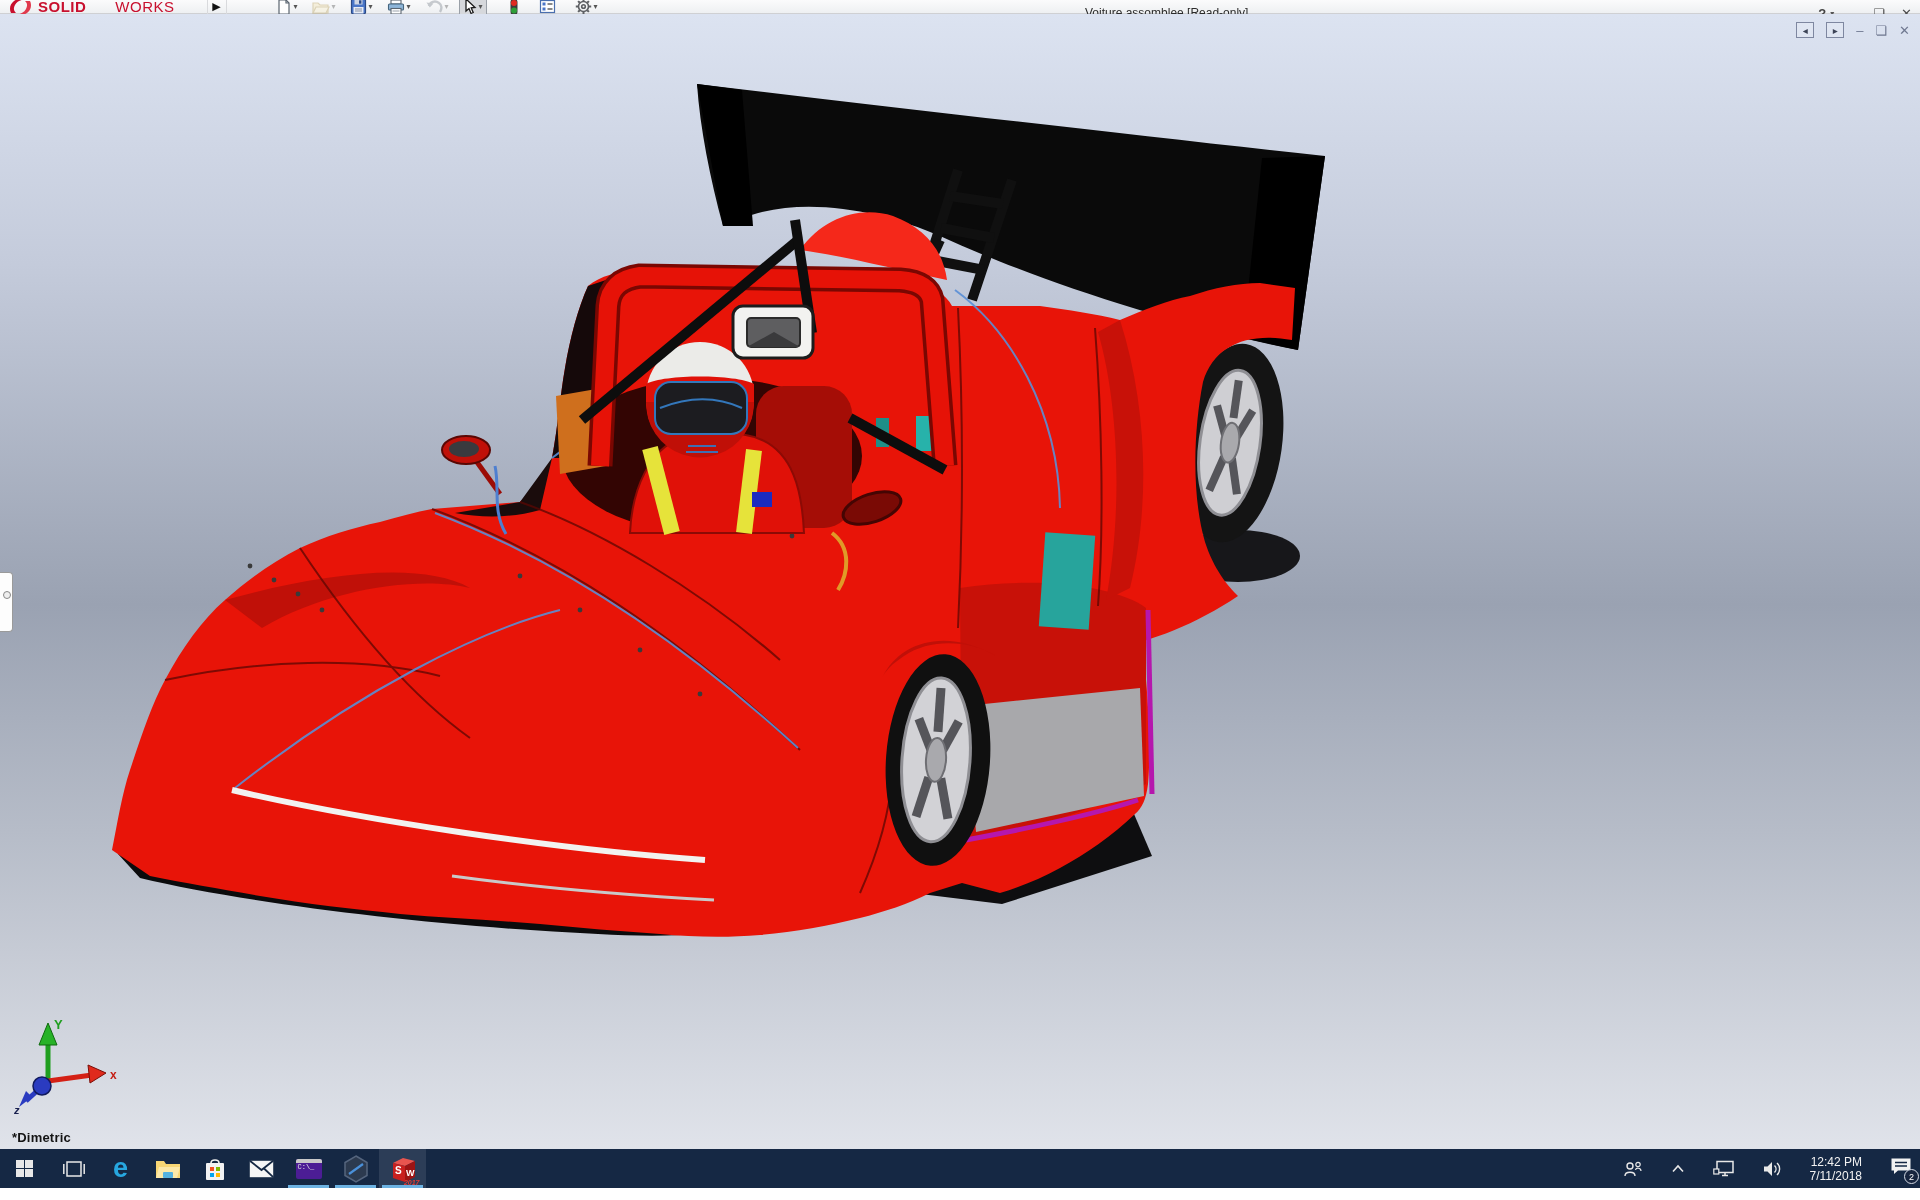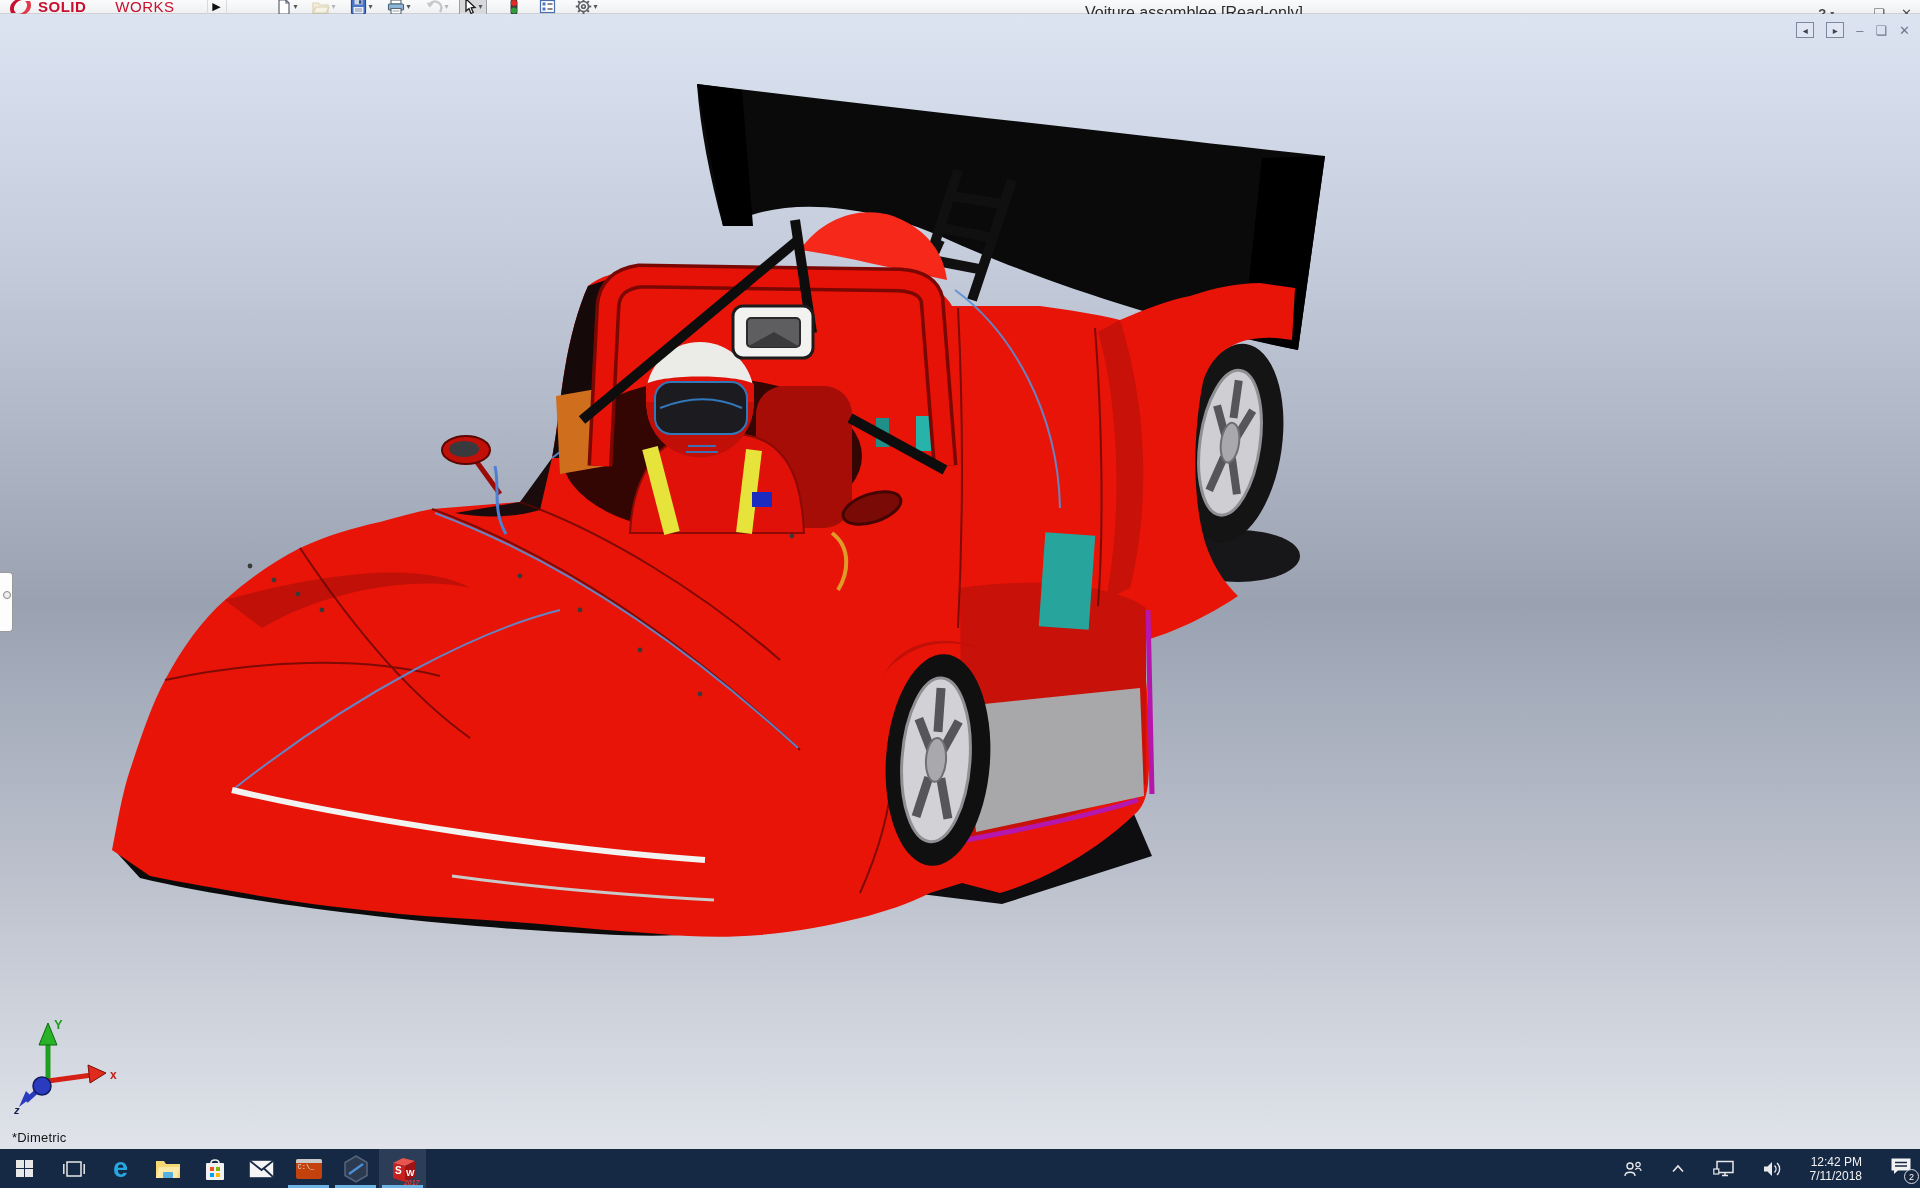--- a/index.html
+++ b/index.html
@@ -16,21 +16,21 @@
   .expand-btn { margin-left:22px; width:20px; height:22px; display:flex; align-items:center;
                 justify-content:center; font-size:11px; color:#111; cursor:pointer;
                 border-left:1px solid #d9dadd; border-right:1px solid #d9dadd; }
   .tb-tools { display:flex; align-items:center; margin-left:32px; height:100%; }
   .tb-btn { display:flex; align-items:center; height:22px; padding:0 3px; margin:0 3px;
             border:1px solid transparent; }
   .tb-btn .caret { font-size:8px; color:#555; margin-left:2px; }
   .tb-btn.disabled { opacity:.4; }
   .tb-btn.pressed { background:#d6d8dc; border:1px solid #9aa0a8; }
   .win-title { position:absolute; left:1085px; top:0; height:26px; line-height:26px;
-               font-size:16px; color:#2b2b2b; white-space:nowrap; }
+               font-size:12px; color:#2b2b2b; white-space:nowrap; }
   .win-ctrls { position:absolute; right:8px; top:0; height:26px; display:flex;
                align-items:center; gap:16px; }
   .win-ctrls .help { font-size:13px; color:#444; font-weight:bold; }
   .win-ctrls .caret { font-size:8px; color:#555; margin-left:-12px; }
   .win-ctrls span { cursor:pointer; }
   .glyph-min, .glyph-restore, .glyph-close { font-size:13px; color:#4a4a4a; }
 
   
   .viewport { position:relative; height:1135px;
       background:linear-gradient(180deg,#dce3f1 0%, #c4cbdb 22%, #9aa2b2 52%,
@@ -44,21 +44,21 @@
               background:rgba(255,255,255,.15); cursor:pointer; }
   .doc-glyph { font-size:13px; color:#6f7890; cursor:pointer; }
 
   .side-tab { position:absolute; left:0; top:558px; width:13px; height:60px;
               background:#fdfdfd; border:1px solid #9a9a9a; border-left:none;
               border-radius:0 4px 4px 0; cursor:pointer; }
   .side-tab::after { content:""; position:absolute; left:3px; top:18px; width:6px; height:6px;
               border:1px solid #888; border-radius:50%; background:#eee; }
 
   .triad { position:absolute; left:6px; bottom:34px; }
-  .orientation { position:absolute; left:12px; bottom:4px; font-size:13px; font-weight:400;
+  .orientation { position:absolute; left:12px; bottom:4px; font-size:13px; font-weight:700;
                  color:#141414; letter-spacing:.2px; }
 
   
   .taskbar { height:39px; background:#152844; display:flex; align-items:stretch; }
   .start { width:48px; display:flex; align-items:center; justify-content:center; cursor:pointer; }
   .search { width:346px; background:#f1f2f4; display:flex; align-items:center;
             padding:0 10px; gap:10px; }
   .cortana-ring { width:16px; height:16px; border:3px solid #2b2b2b; border-radius:50%; }
   .search input { flex:1; border:none; outline:none; background:transparent; font-size:14px;
                   color:#1c1c1c; font-family:"Liberation Sans",sans-serif; }
@@ -70,21 +70,21 @@
                      background:#6cb2e2; }
   .app.active { background:rgba(255,255,255,.10); }
   .edge-e { color:#27a7e0; font-size:27px; font-weight:bold; line-height:1; }
   .tray { margin-left:auto; display:flex; align-items:center; gap:28px; padding-right:8px; }
   .tray-icn { display:flex; align-items:center; justify-content:center; cursor:pointer; }
   .clock { text-align:right; color:#f2f2f2; font-size:12px; line-height:14px; cursor:pointer; }
   .action { position:relative; cursor:pointer; }
   .badge { position:absolute; right:-7px; bottom:-4px; width:15px; height:15px;
            border-radius:50%; background:#17253f; border:1.5px solid #d5dbe6; color:#fff;
            font-size:9px; display:flex; align-items:center; justify-content:center; }
-  .cmd-icn { width:26px; height:20px; background:#c2410c; border-radius:2px; overflow:hidden; }
+  .cmd-icn { width:26px; height:20px; background:#4c1d95; border-radius:2px; overflow:hidden; }
   .cmd-icn .bar { height:4px; background:#c9c9c9; }
   .cmd-icn .txt { color:#e8e8e8; font-family:"Liberation Mono",monospace; font-size:7px;
                   line-height:8px; padding-left:2px; }
   .sw-icn { position:relative; width:30px; height:30px; }
   .sw-year { position:absolute; right:-2px; bottom:-2px; color:#e03a34; font-size:7px;
              font-weight:bold; font-style:italic; }
 </style>
 </head>
 <body>
 

